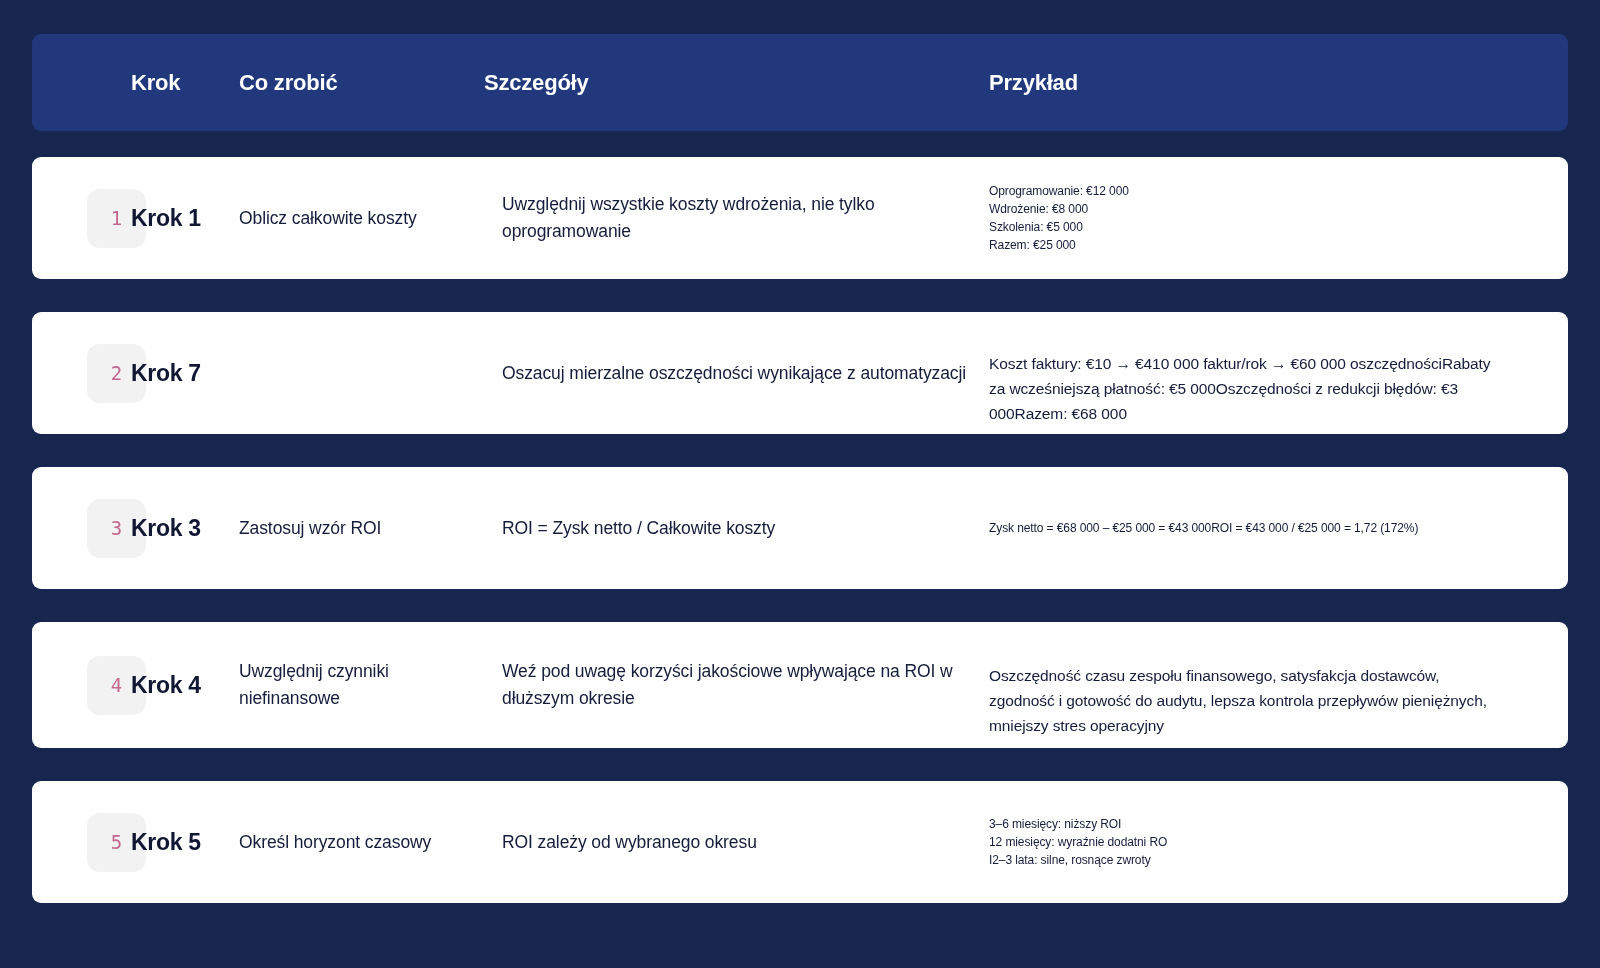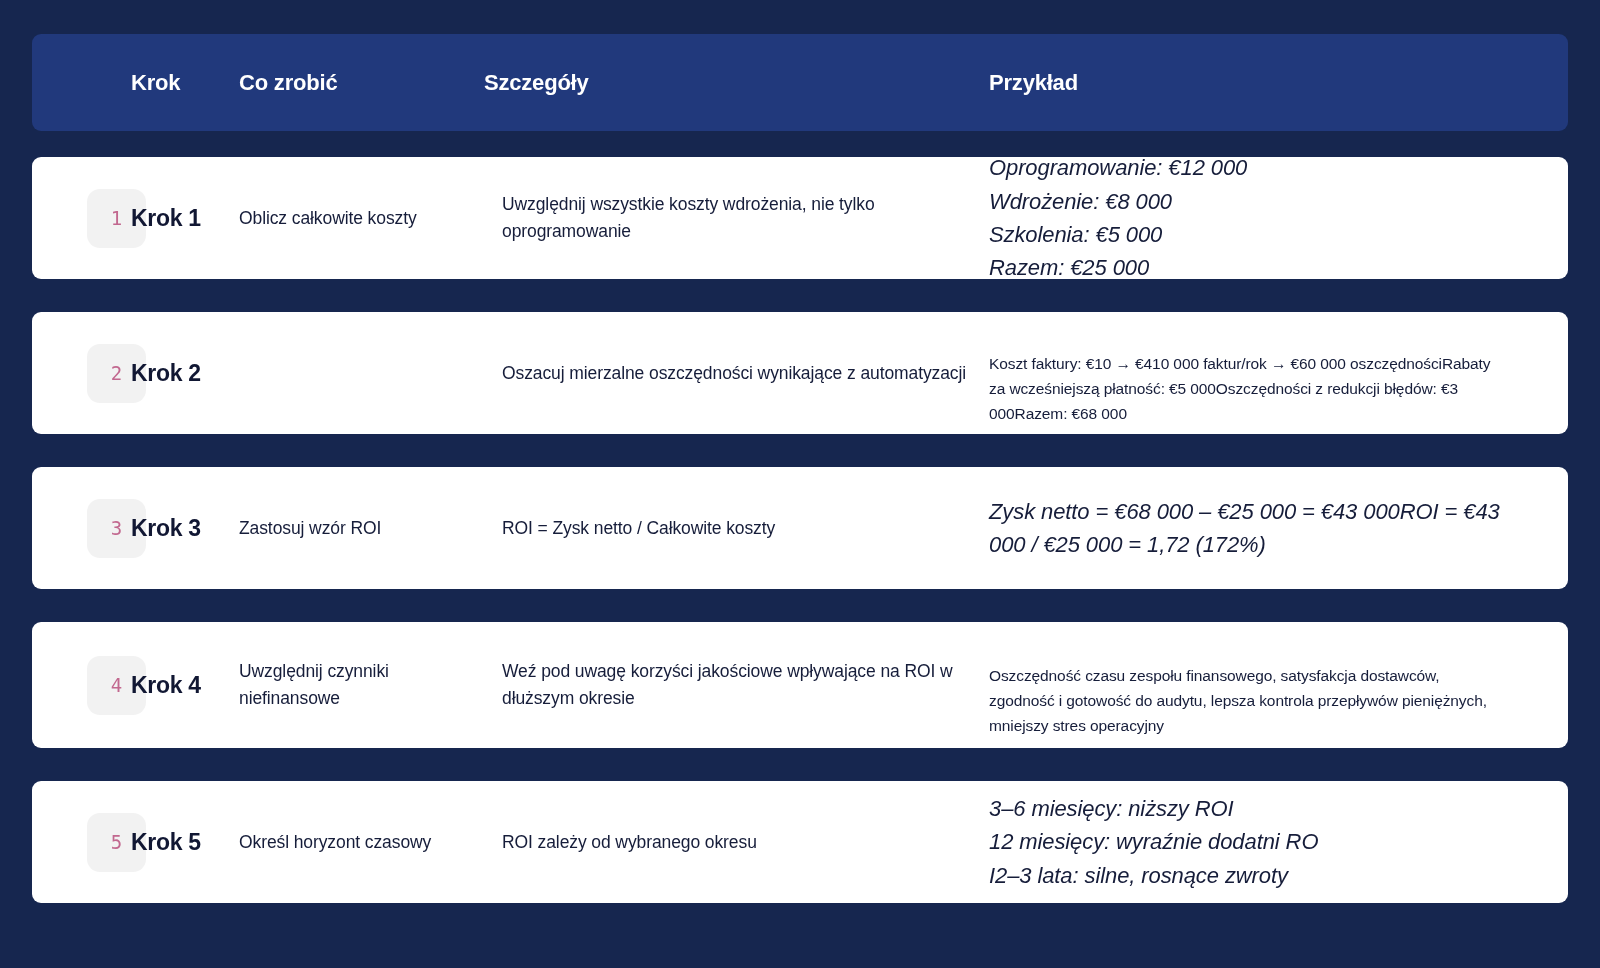--- a/index.html
+++ b/index.html
@@ -117,21 +117,21 @@
   }
 
   
   .c-example {
     left: 957px;
     width: 520px;
     color: #161d3a;
     line-height: 1.52;
     letter-spacing: -0.1px;
   }
-  .ex-lg { font-size: 22px; font-style: italic; }
+  .ex-lg { font-size: 12px; }
   .ex-sm { font-size: 15.5px; line-height: 1.62; margin-top: 31px; }
 </style>
 </head>
 <body>
 
 <div class="page">
 
   <div class="table-header">
     <span class="th th-krok">Krok</span>
     <span class="th th-co">Co zrobić</span>
@@ -153,21 +153,21 @@
         <div>Wdrożenie: €8 000</div>
         <div>Szkolenia: €5 000</div>
         <div>Razem: €25 000</div>
       </div>
     </div>
 
     <div class="row-card row-2">
       <div class="cell badge-cell">
         <div class="badge">2</div>
       </div>
-      <div class="cell c-step">Krok 2</div>
+      <div class="cell c-step">Krok 7</div>
       <div class="cell c-details">Oszacuj mierzalne oszczędności wynikające z automatyzacji</div>
       <div class="cell c-example ex-sm">
         <div>Koszt faktury: €10 → €410 000 faktur/rok → €60 000 oszczędnościRabaty za wcześniejszą płatność: €5 000Oszczędności z redukcji błędów: €3 000Razem: €68 000</div>
       </div>
     </div>
 
     <div class="row-card row-3">
       <div class="cell badge-cell">
         <div class="badge">3</div>
       </div>

